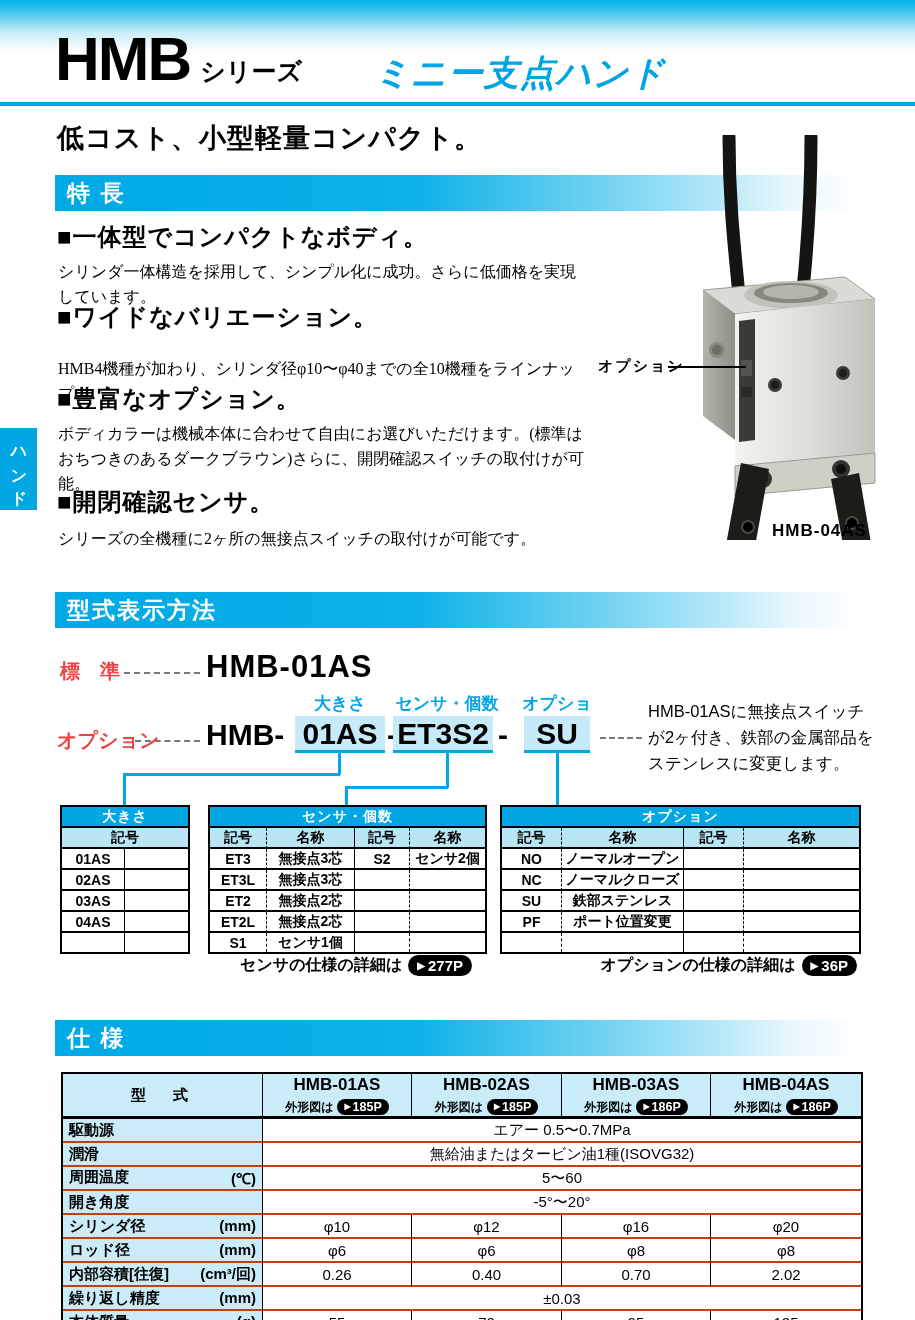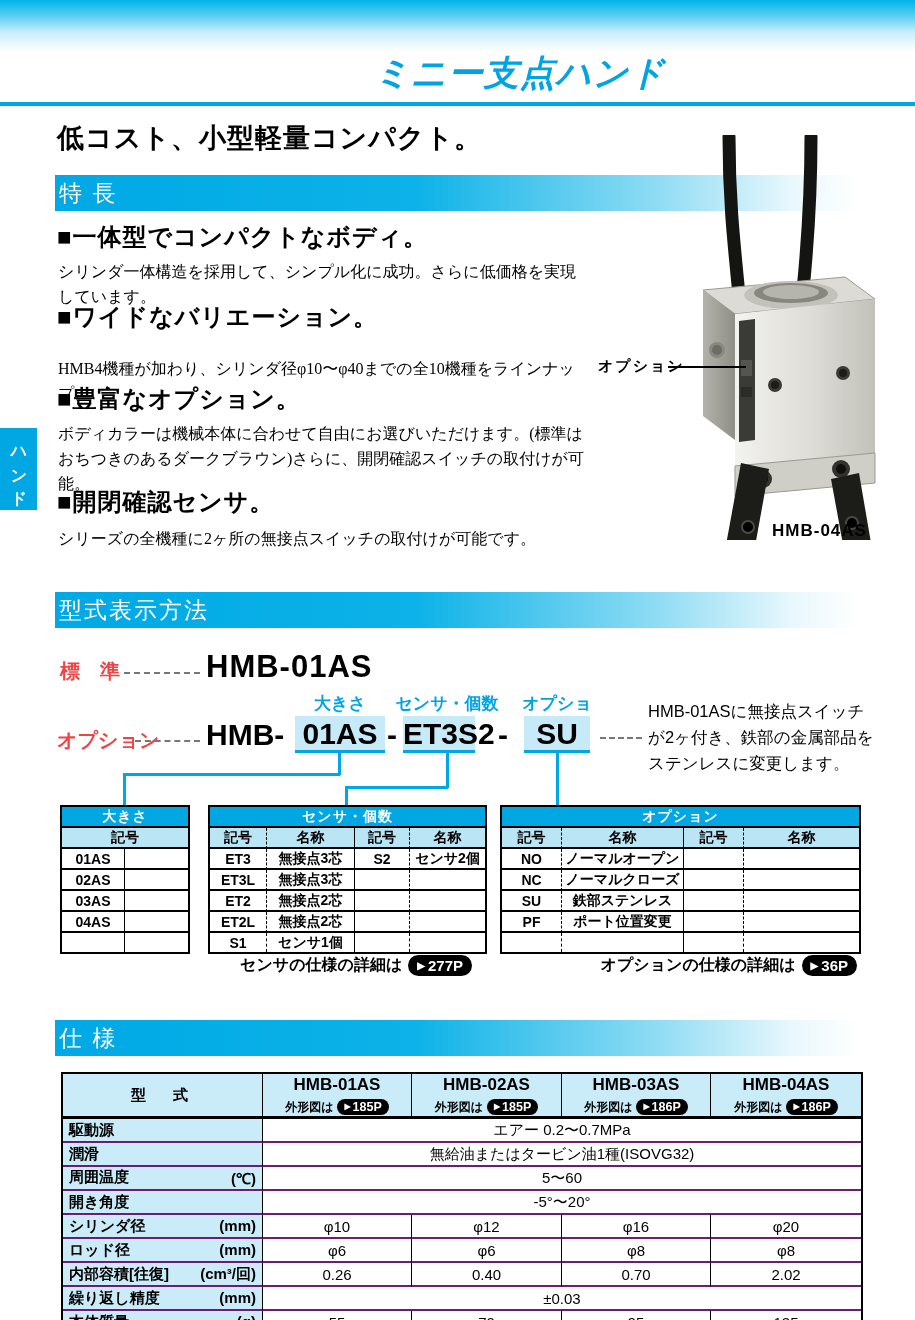--- a/index.html
+++ b/index.html
@@ -10,21 +10,21 @@
   
   .top-band{left:0;top:0;width:915px;height:52px;background:linear-gradient(to bottom,#00b4ea 0%,#57cdf1 30%,#c9eefa 62%,#ffffff 100%)}
   .brand{left:55px;top:28px;display:flex;align-items:baseline}
   .brand-main{font-size:62px;font-weight:bold;letter-spacing:-2px;line-height:1}
   .brand-suffix{font-size:25px;font-weight:bold;margin-left:10px}
   .subtitle{left:374px;top:50px;font-size:35px;font-weight:bold;font-style:italic;color:#00a3e4;letter-spacing:1px}
   .top-rule{left:0;top:102px;width:915px;height:4px;background:#00a7e3}
   .tagline{left:57px;top:120px;font-size:27px;font-weight:bold;letter-spacing:1px}
 
   
-  .sec-bar{left:55px;width:803px;height:36px;background:linear-gradient(to right,#00a9e5 0%,#0cb2e8 45%,#8fdcf4 75%,#e9f8fd 92%,#ffffff 100%);color:#fff;font-size:23px;font-weight:normal;display:flex;align-items:center;padding-left:4px;box-sizing:border-box;letter-spacing:2px}
+  .sec-bar{left:55px;width:803px;height:36px;background:linear-gradient(to right,#00a9e5 0%,#0cb2e8 45%,#8fdcf4 75%,#e9f8fd 92%,#ffffff 100%);color:#fff;font-size:23px;font-weight:bold;display:flex;align-items:center;padding-left:12px;box-sizing:border-box;letter-spacing:2px}
 
   
   .f-title{left:57px;font-size:24px;font-weight:bold;letter-spacing:1px}
   .f-body{left:58px;font-size:16px;font-family:"Liberation Serif",serif;line-height:25px;width:530px}
 
   .side-tab{left:0;top:428px;width:37px;height:82px;background:#00a7e3;color:#fff;font-size:16px;font-weight:bold;writing-mode:vertical-rl;display:flex;align-items:center;justify-content:center;letter-spacing:3px}
 
   
   .photo{left:645px;top:135px;width:270px;height:405px}
   .pointer-label{left:598px;top:357px;font-size:15px;font-weight:bold;letter-spacing:2px}
@@ -56,36 +56,40 @@
 
   
   .note-row{display:flex;align-items:center;justify-content:flex-end;gap:6px;font-size:16px;font-weight:bold}
   .pill{display:inline-flex;align-items:center;background:#000;color:#fff;border-radius:11px;padding:0 9px;height:21px;font-size:15px;font-weight:bold;line-height:21px}
   .pill .tri{font-size:10px;margin-right:3px}
   .pill-sm{display:inline-flex;align-items:center;background:#000;color:#fff;border-radius:9px;padding:0 7px;height:16px;font-size:12.5px;font-weight:bold;line-height:16px;margin-left:4px}
   .pill-sm .tri{font-size:8px;margin-right:2px}
 
   
   .spec{position:absolute;left:61px;top:1072px;width:798px;border-collapse:separate;border-spacing:0;border:2.5px solid #000;table-layout:fixed;background:#fff}
-  .spec th,.spec td{border-right:1.5px solid #000;border-bottom:2px solid #701a75;font-size:15px;text-align:center;vertical-align:middle;padding:0;height:22px;overflow:hidden;white-space:nowrap}
+  .spec th,.spec td{border-right:1.5px solid #000;border-bottom:2px solid #c2410c;font-size:15px;text-align:center;vertical-align:middle;padding:0;height:22px;overflow:hidden;white-space:nowrap}
   .spec th:last-child,.spec td:last-child{border-right:none}
   .spec tr.lastrow td,.spec tr.lastrow th{border-bottom:none}
   .spec .hd{background:#c9ecf8;height:42px;border-bottom:3px solid #000000}
   .spec .model{font-size:17px;font-weight:bold;line-height:19px}
   .spec .dwg{font-size:12px;font-weight:bold;display:flex;align-items:center;justify-content:center;margin-top:5px}
   .spec .lbl{background:#c9ecf8;text-align:left}
   .spec .lblin{display:flex;justify-content:space-between;padding:0 6px;font-size:15px}
   .typehd{font-size:18px;font-weight:bold;letter-spacing:6px}
 </style>
 </head>
 <body>
 
 <div id="page">
 
   <div class="abs top-band"></div>
+  <div class="abs brand">
+    <span class="brand-main">HMB</span>
+    <span class="brand-suffix">シリーズ</span>
+  </div>
   <div class="abs subtitle">ミニー支点ハンド</div>
   <div class="abs top-rule"></div>
   <div class="abs tagline">低コスト、小型軽量コンパクト。</div>
 
   <div class="abs sec-bar" style="top:175px">特 長</div>
 
   <div class="abs f-title" style="top:221px">■一体型でコンパクトなボディ。</div>
   <div class="abs f-body" style="top:259px">シリンダ一体構造を採用して、シンプル化に成功。さらに低価格を実現しています。</div>
 
   <div class="abs f-title" style="top:301px">■ワイドなバリエーション。</div>
@@ -164,21 +168,21 @@
 
   <div class="abs seg-label" style="left:295px;top:692px;width:90px">大きさ</div>
   <div class="abs seg-label" style="left:388px;top:692px;width:118px">センサ・個数</div>
   <div class="abs seg-label" style="left:520px;top:692px;width:74px">オプション</div>
 
   <div class="abs m-label" style="left:57px;top:727px">オプション</div>
   <div class="abs leader" style="left:135px;top:740px;width:65px"></div>
   <div class="abs opt-prefix">HMB-</div>
   <div class="abs code-box" style="left:295px;width:90px">01AS</div>
   <div class="abs hyph" style="left:385px">-</div>
-  <div class="abs code-box" style="left:403px;width:72px">ET3S2</div>
+  <div class="abs code-box" style="left:393px;width:100px">ET3S2</div>
   <div class="abs hyph" style="left:496px">-</div>
   <div class="abs code-box" style="left:524px;width:66px">SU</div>
   <div class="abs leader" style="left:600px;top:737px;width:42px"></div>
   <div class="abs note">
     <div>HMB-01ASに無接点スイッチ</div>
     <div>が2ヶ付き、鉄部の金属部品を</div>
     <div>ステンレスに変更します。</div>
   </div>
 
   <div class="abs conn" style="left:338px;top:753px;width:2.5px;height:22px"></div>
@@ -389,21 +393,21 @@
             </div>
       </th>
     </tr>
     <tr>
       <th class="lbl">
             <div class="lblin">
               <span>駆動源</span>
               <span></span>
             </div>
           </th>
-      <td colspan="4">エアー 0.2〜0.7MPa</td>
+      <td colspan="4">エアー 0.5〜0.7MPa</td>
     </tr>
     <tr>
       <th class="lbl">
             <div class="lblin">
               <span>潤滑</span>
               <span></span>
             </div>
           </th>
       <td colspan="4">無給油またはタービン油1種(ISOVG32)</td>
     </tr>

